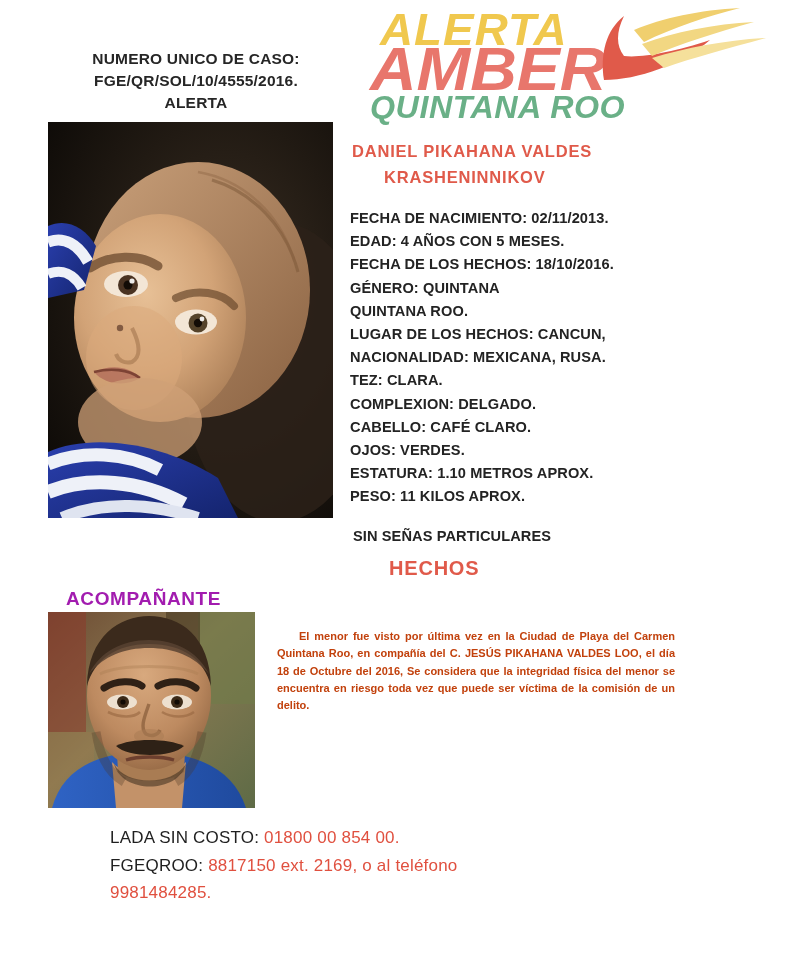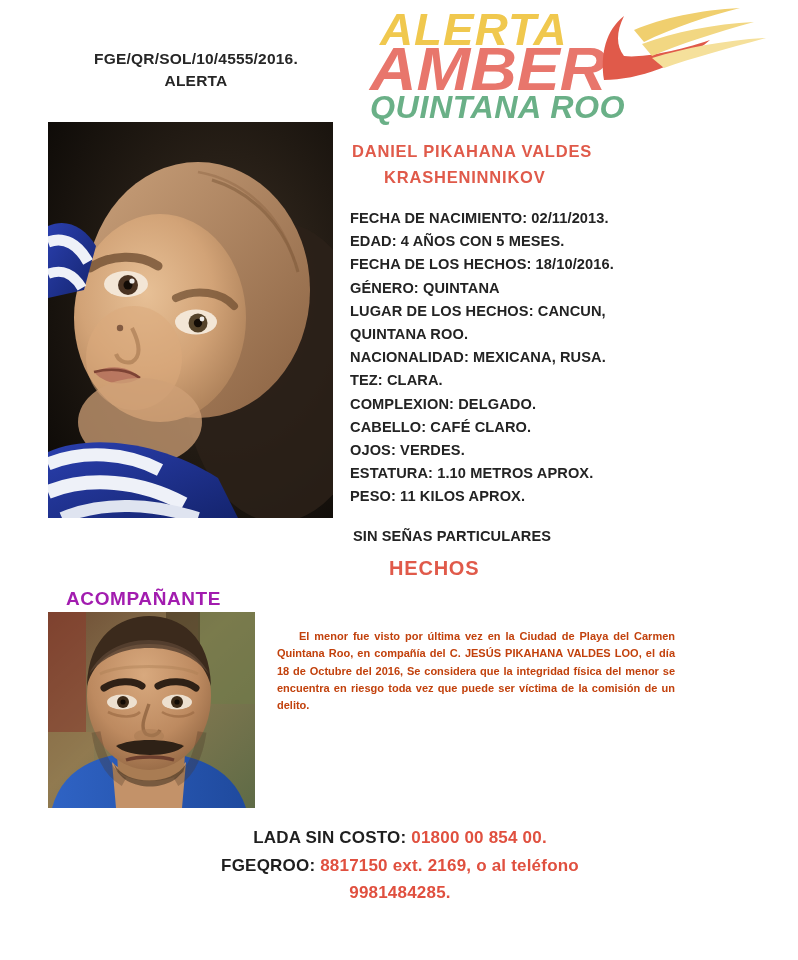--- a/index.html
+++ b/index.html
@@ -166,33 +166,34 @@
     display: inline-block;
     width: 100%;
   }
 
   
   .contact {
     position: absolute;
     left: 110px;
     top: 824px;
     width: 580px;
-    text-align: center;
+    text-align: left;
     font-size: 17px;
-    font-weight: bold;
+    font-weight: normal;
     line-height: 1.62;
     letter-spacing: 0.2px;
     color: #1f1f1f;
   }
   .contact .num { color: #e0503f; }
 </style>
 </head>
 <body>
 
 <div class="case-block">
+  <div>NUMERO UNICO DE CASO:</div>
   <div>FGE/QR/SOL/10/4555/2016.</div>
   <div>ALERTA</div>
 </div>
 
 <div class="logo">
   <div class="logo-word logo-alerta">ALERTA</div>
   <div class="logo-word logo-amber">AMBER</div>
   <div class="logo-word logo-quintana">QUINTANA ROO</div>
   <svg class="logo-swoosh" viewBox="0 0 180 80">
     <path d="M14 78 C 10 52, 16 28, 34 14 C 26 30, 26 44, 34 54 C 52 56, 84 50, 120 38 C 92 62, 48 78, 14 78 Z" fill="#e05a4a"></path>
@@ -272,22 +273,22 @@
 <div class="child-name">
   <span class="n1">DANIEL PIKAHANA VALDES</span>
   <span class="n2">KRASHENINNIKOV</span>
 </div>
 
 <div class="details">
   <div>FECHA DE NACIMIENTO: 02/11/2013.</div>
   <div>EDAD: 4 AÑOS CON 5 MESES.</div>
   <div>FECHA DE LOS HECHOS: 18/10/2016.</div>
   <div>GÉNERO: QUINTANA</div>
+  <div>QUINTANA ROO.</div>
   <div>LUGAR DE LOS HECHOS: CANCUN,</div>
-  <div>QUINTANA ROO.</div>
   <div>NACIONALIDAD: MEXICANA, RUSA.</div>
   <div>TEZ: CLARA.</div>
   <div>COMPLEXION: DELGADO.</div>
   <div>CABELLO: CAFÉ CLARO.</div>
   <div>OJOS: VERDES.</div>
   <div>ESTATURA: 1.10 METROS APROX.</div>
   <div>PESO: 11 KILOS APROX.</div>
   <div class="indent">SIN SEÑAS PARTICULARES</div>
 </div>
 

